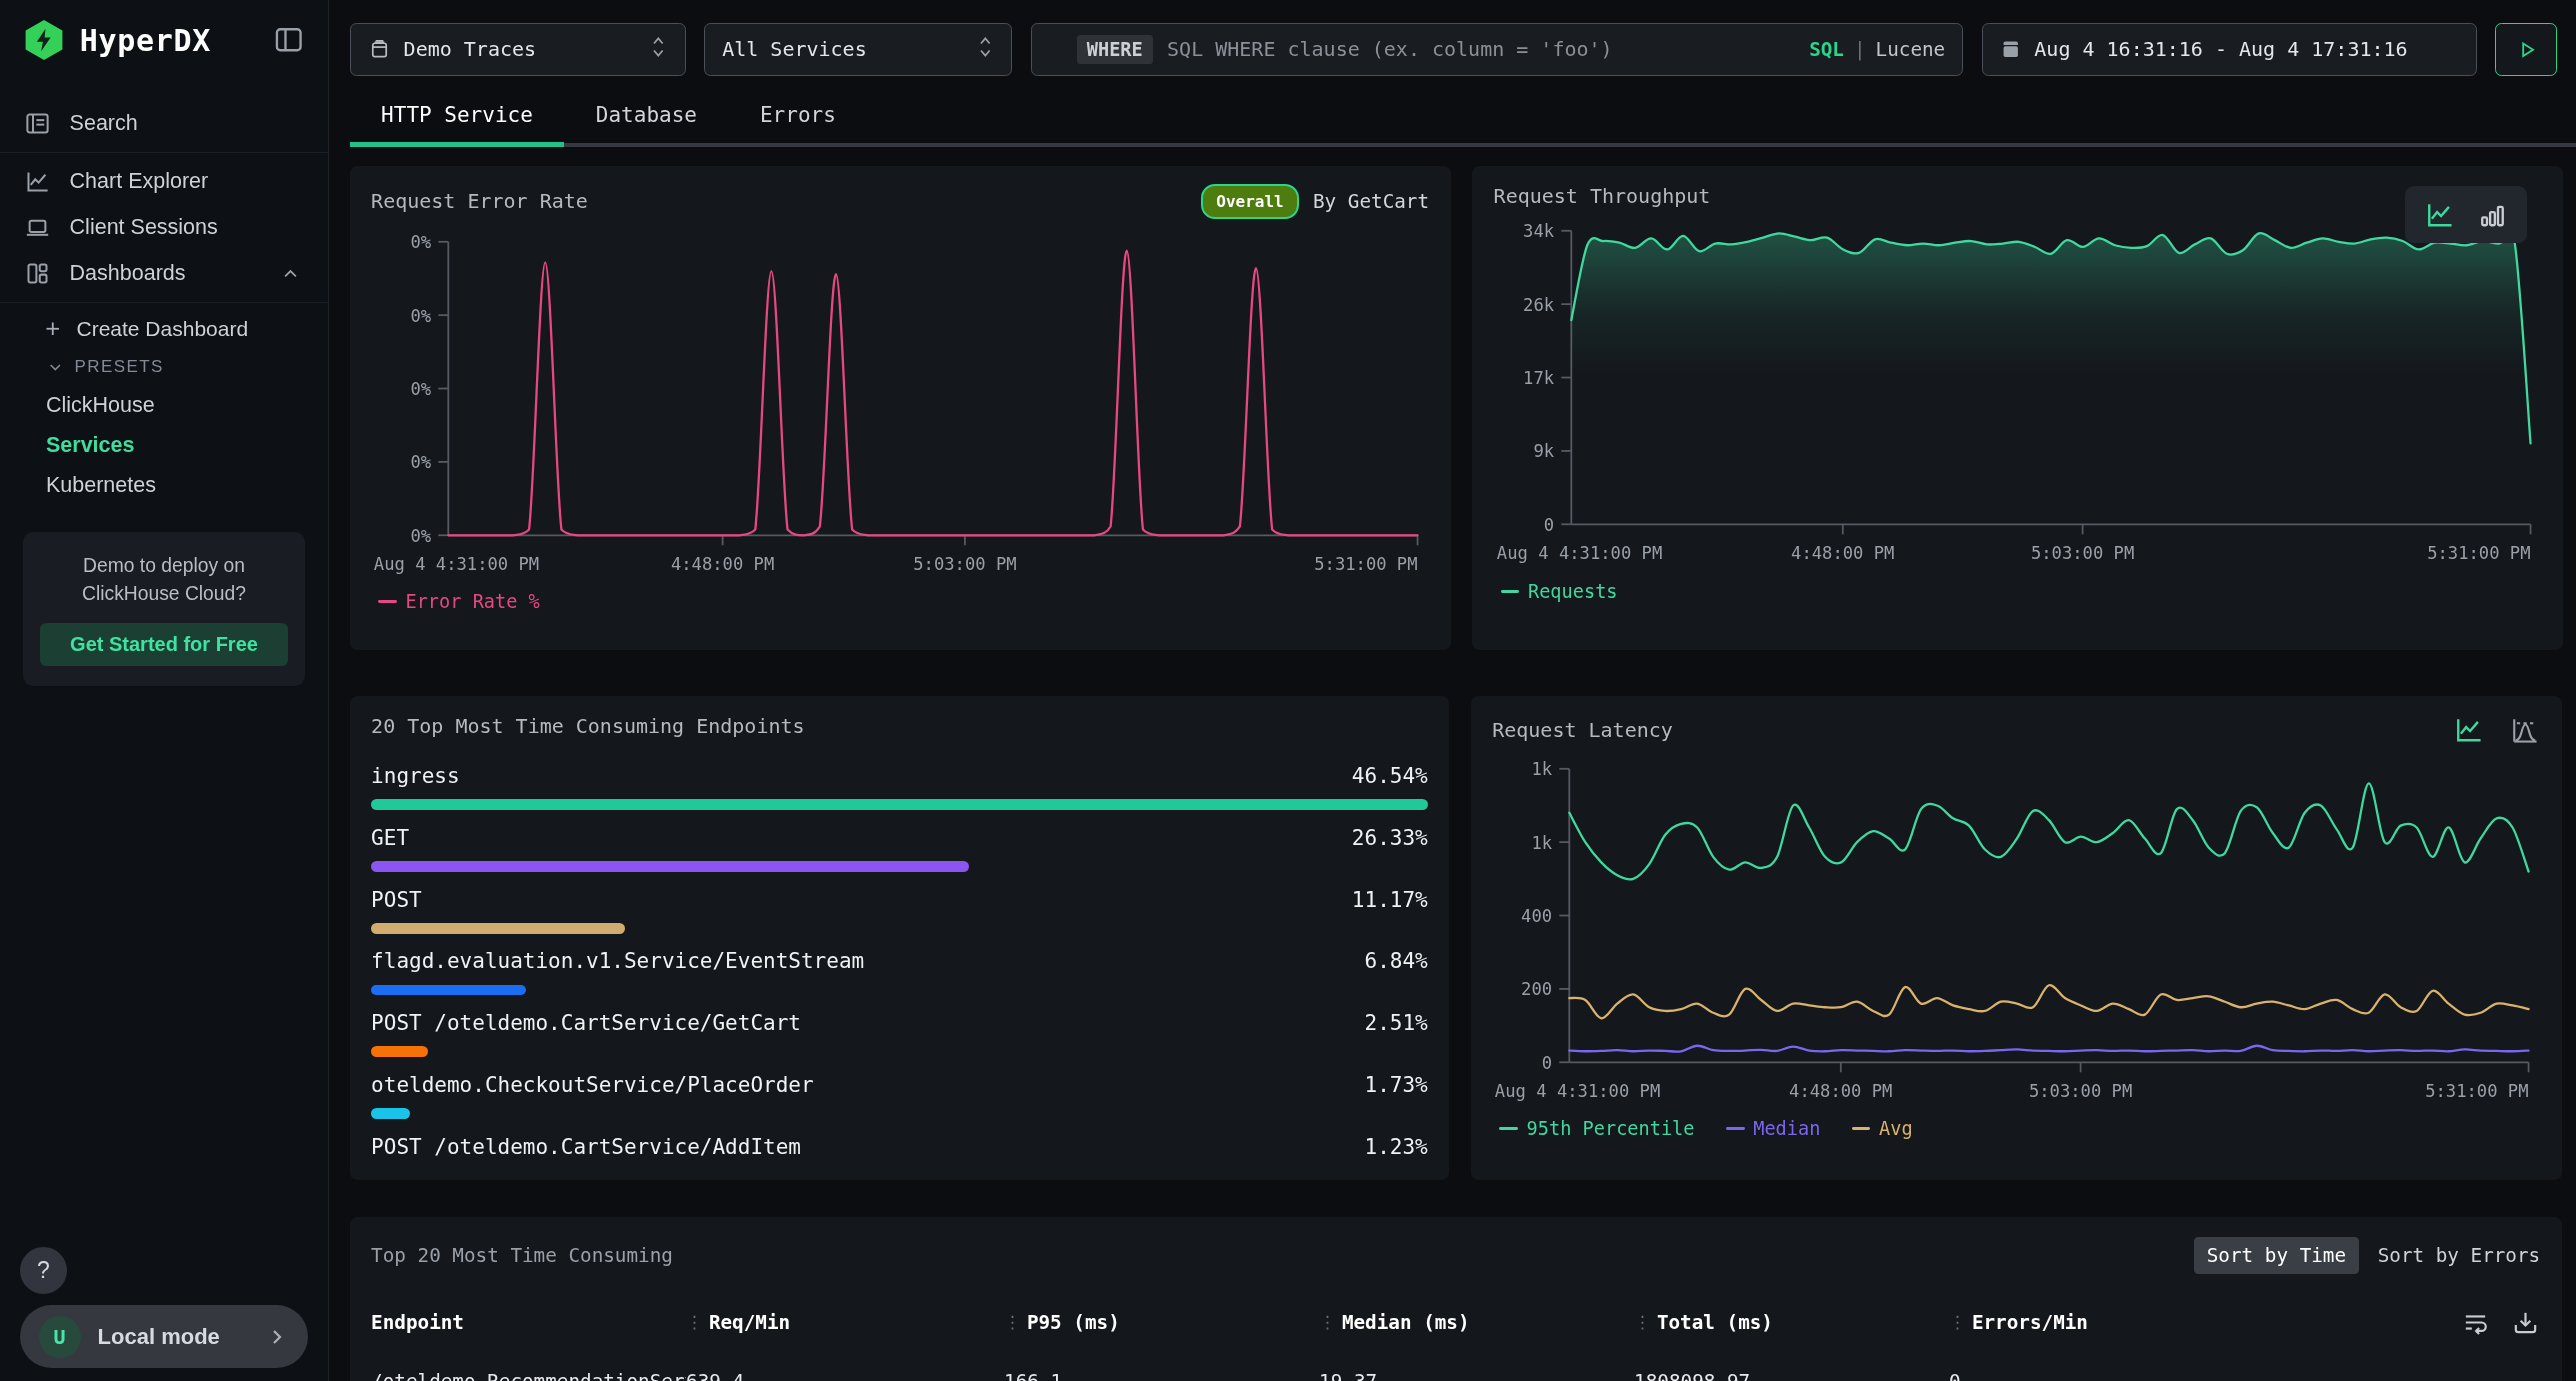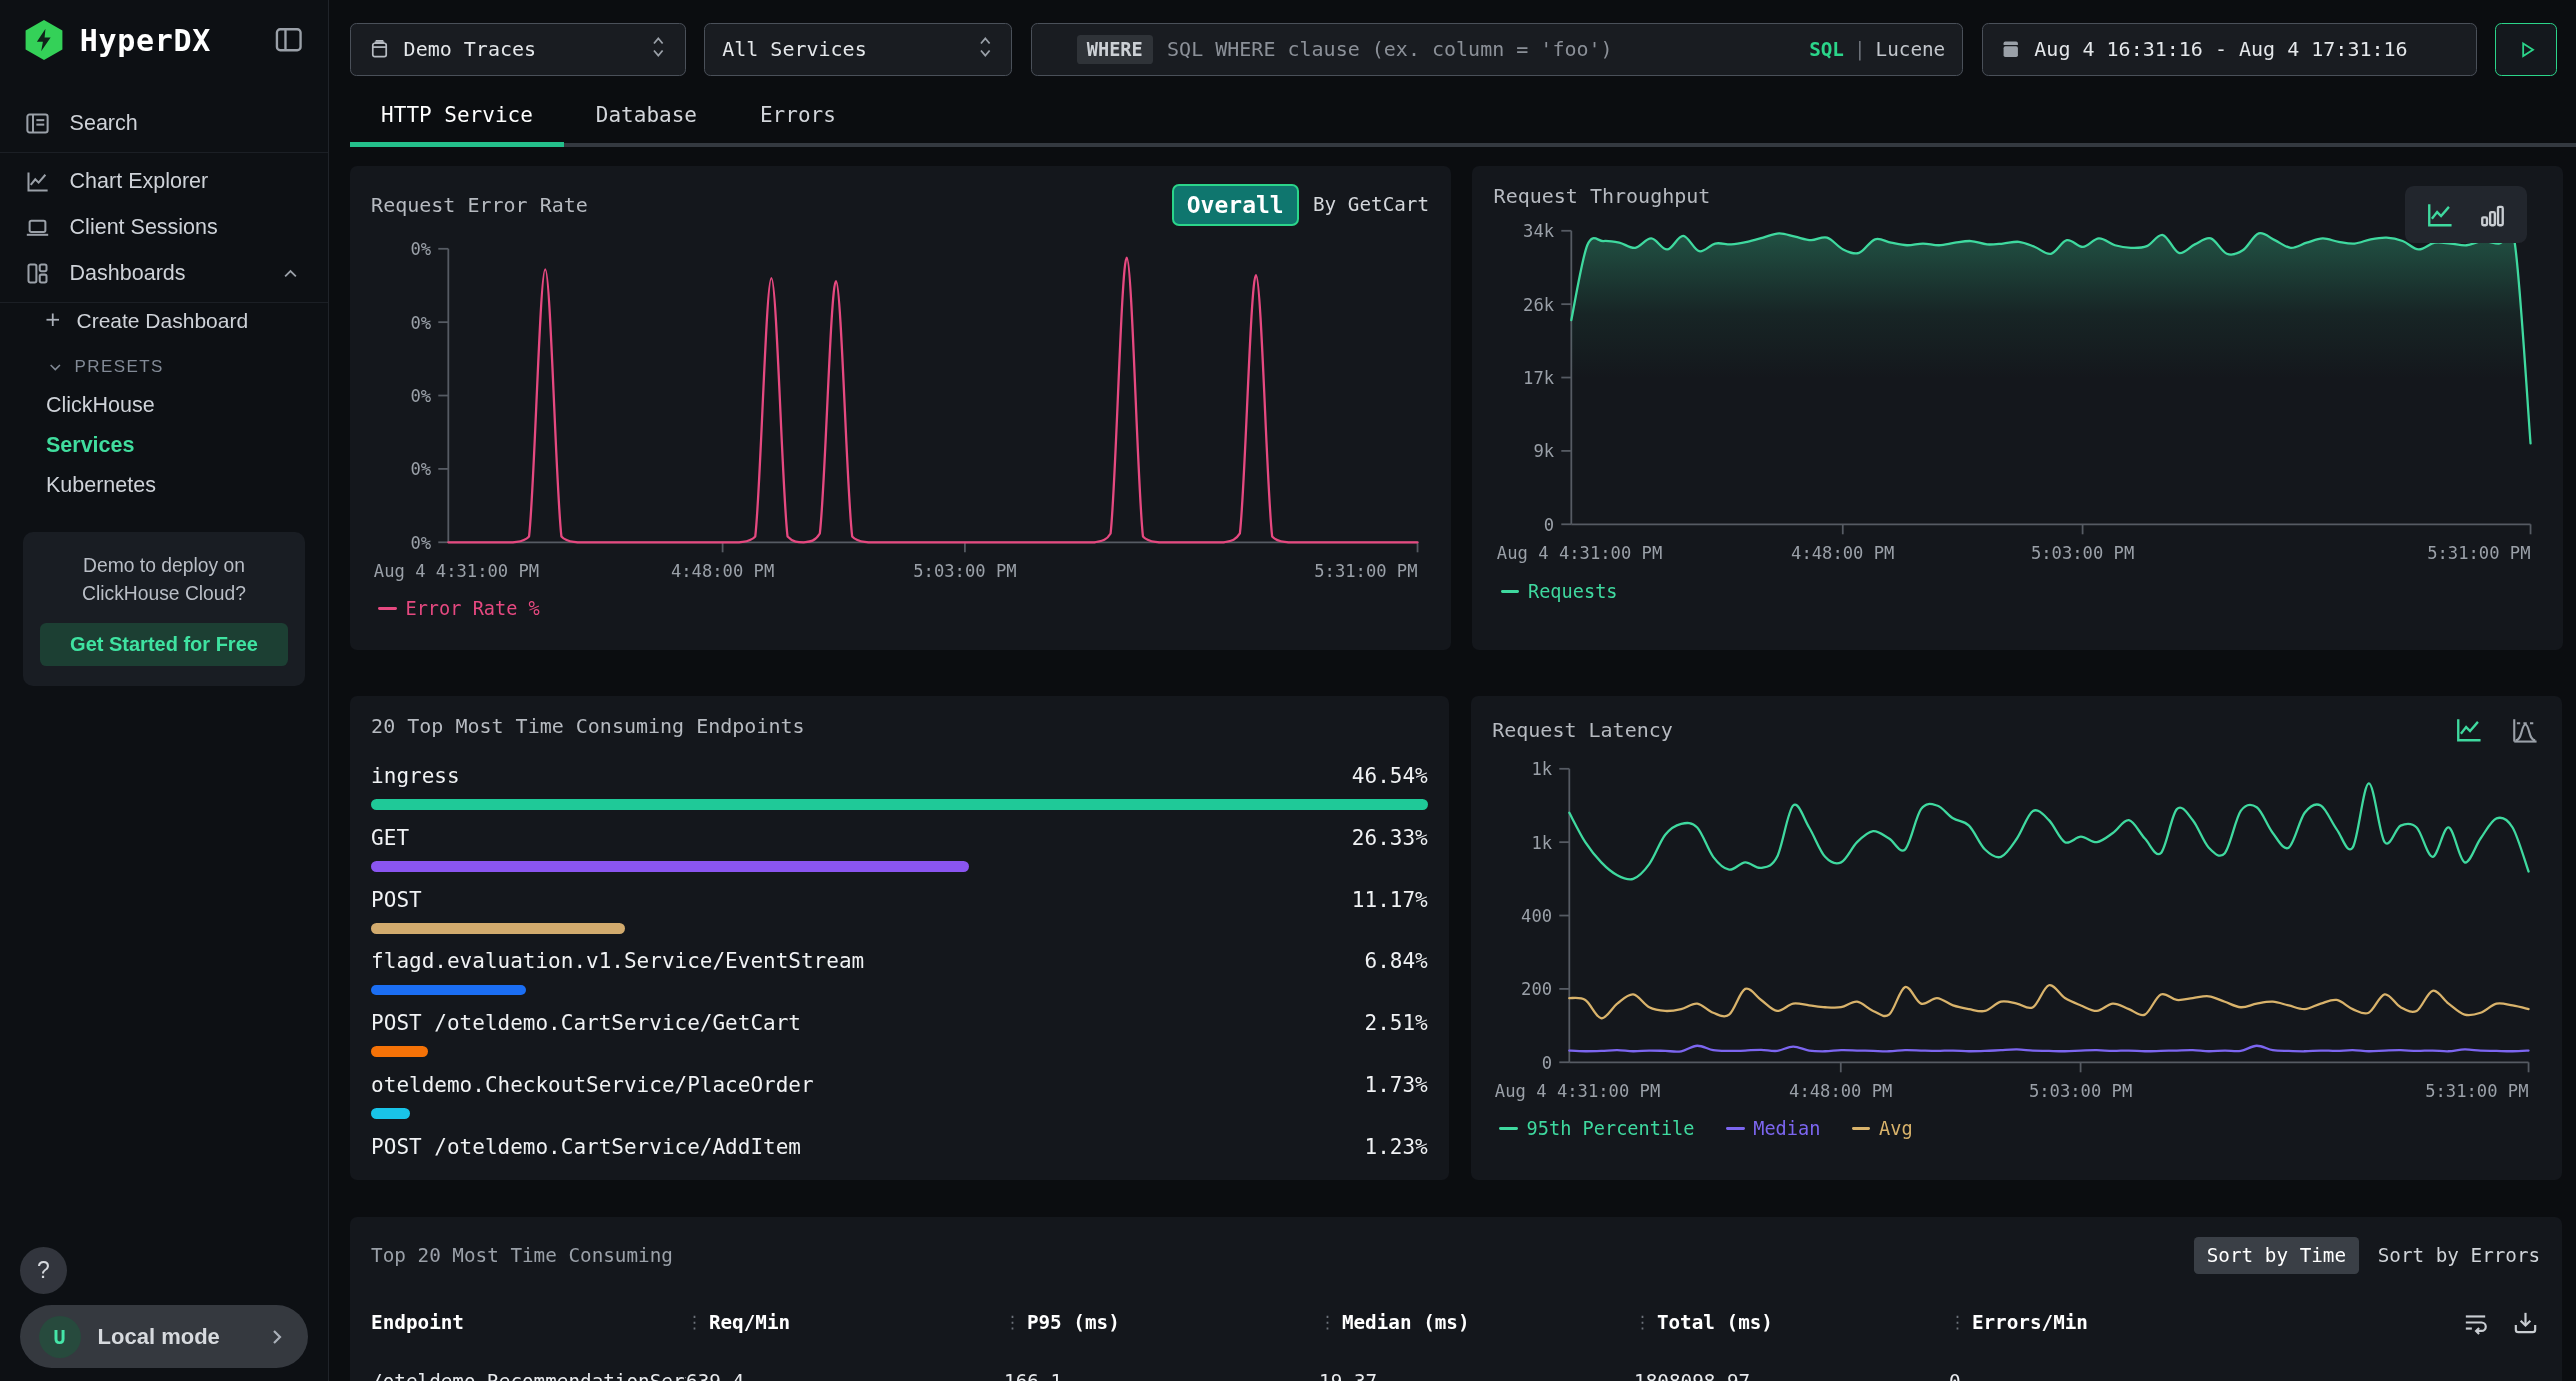--- a/index.html
+++ b/index.html
@@ -13,21 +13,21 @@
   .logo-row { display:flex; align-items:center; height:80px; padding:0 24px; }
   .logo-badge { width:40px; height:40px; flex:0 0 40px; background:#34d158;
                 clip-path:polygon(50% 0,96% 26%,96% 74%,50% 100%,4% 74%,4% 26%);
                 display:flex; align-items:center; justify-content:center; }
   .logo-text { font-size:30px; font-weight:bold; color:#fff; margin-left:15.7px; letter-spacing:0.7px; }
   .collapse-btn { margin-left:auto; color:#9aa0a8; cursor:pointer; display:flex; }
   .nav-item { display:flex; align-items:center; height:46px; padding:0 24px; gap:18.6px;
               font-family:"Liberation Sans", sans-serif; font-size:21.5px; color:#ced2d8; cursor:pointer; }
   .nav-item svg { flex:0 0 27px; }
   .nav-divider { border-top:1.4px solid #1b1f25; margin:5.7px 0; }
-  .nav-sub { padding-left:42px; height:40px; display:flex; align-items:flex-start; gap:13px;
+  .nav-sub { padding-left:42px; height:40px; display:flex; align-items:center; gap:13px;
              font-family:"Liberation Sans", sans-serif; font-size:21px; color:#ced2d8; cursor:pointer; }
   .presets-row { color:#828a96; font-size:17px; letter-spacing:1.4px; padding-left:46px; height:37px;
                  display:flex; align-items:center; gap:10px; }
   .preset-link { padding-left:46px; height:40px; display:flex; align-items:center;
                  font-family:"Liberation Sans", sans-serif; font-size:21.5px; color:#ced2d8; cursor:pointer; }
   .preset-link.active { color:#40dd9e; font-weight:bold; }
   .promo-card { margin:26px 23px 0 23px; background:#191d23; border-radius:10px; padding:20px 17px;
                 text-align:center; }
   .promo-text { font-family:"Liberation Sans", sans-serif; font-size:19.3px; color:#b9bec6; line-height:1.45; }
   .promo-btn { margin-top:15.7px; width:100%; height:43px; background:#1c3f33; border:none; border-radius:6.4px;
@@ -75,22 +75,22 @@
 
   .content { padding:18.6px 14.3px 0 18.6px; }
   .row { display:flex; gap:21.5px; }
   .row2 { margin-top:46px; }
   .panel { background:#14171c; border-radius:7.2px; padding:18.6px 21.5px; position:relative; }
   .panel-left  { width:1101px; height:484px; }
   .panel-right { width:1091px; height:484px; }
   .panel-title { font-size:20px; color:#b6bac0; }
   .panel-head { display:flex; align-items:center; }
 
-  .chip-overall { margin-left:auto; border:2.1px solid #2bd58a; background:#0f766e; color:#fff;
-                  font-weight:bold; font-size:23px; border-radius:7px; padding:5.7px 13px; cursor:pointer;
+  .chip-overall { margin-left:auto; border:2.1px solid #2bd58a; background:#4d7c0f; color:#fff;
+                  font-weight:bold; font-size:16px; border-radius:14px; padding:5.7px 13px; cursor:pointer;
                   font-family:"DejaVu Sans Mono", monospace; }
   .byendpoint { color:#d4d7db; font-size:19.3px; margin-left:14.3px; cursor:pointer; }
 
   .chart-box { position:relative; margin-top:4.3px; }
   .legend { display:flex; gap:31.5px; margin-top:1.4px; padding-left:7.2px; font-size:18.6px; }
   .legend-item { display:flex; align-items:center; gap:8.6px; }
   .legend-dash { width:18.6px; height:2.9px; border-radius:1.4px; background:currentColor; }
 
   .float-toolbar { position:absolute; top:20px; right:36px; background:#22262d; border-radius:8.6px;
                    padding:13px 18.6px; display:flex; gap:21.5px; align-items:center; z-index:3; }

